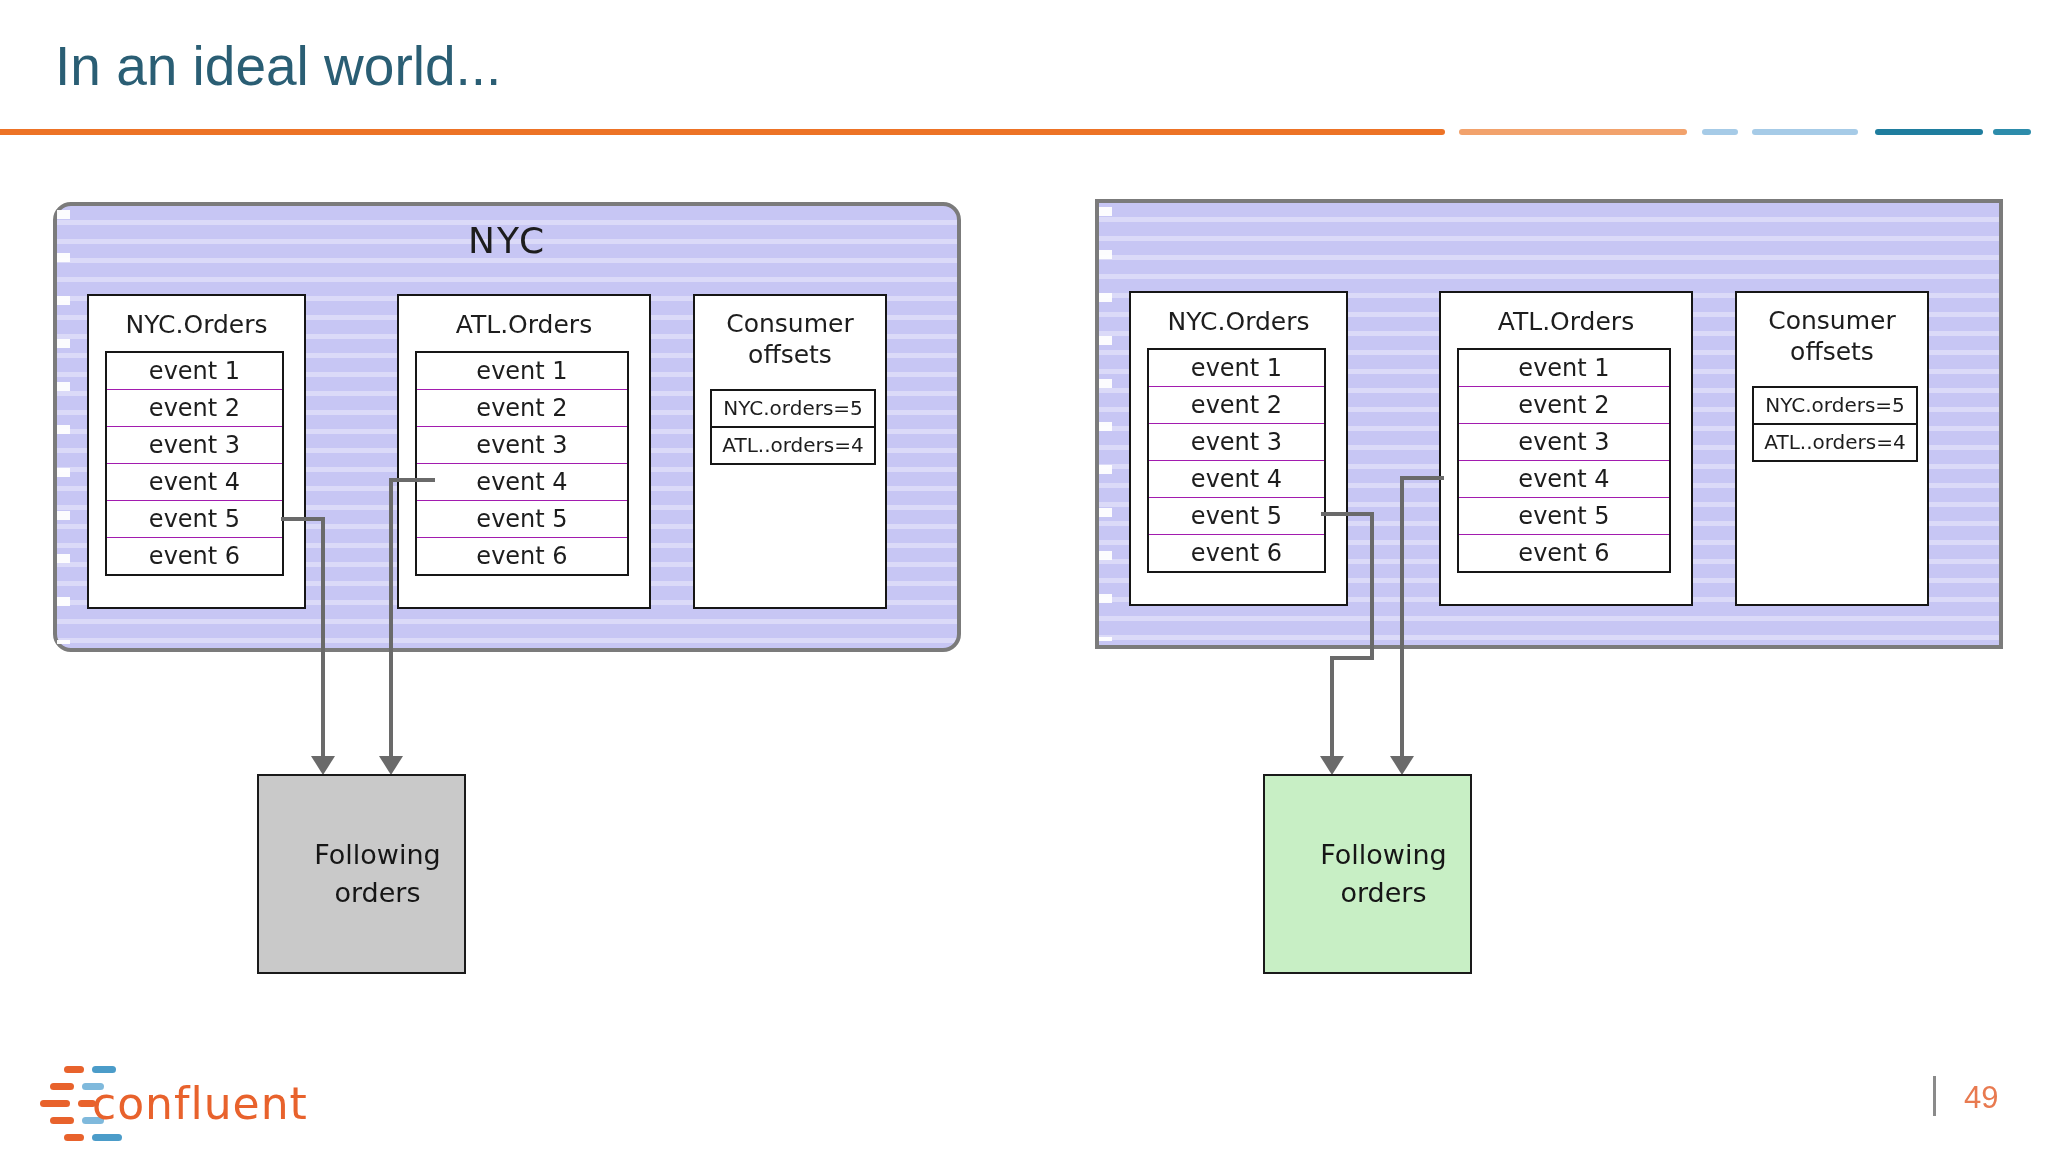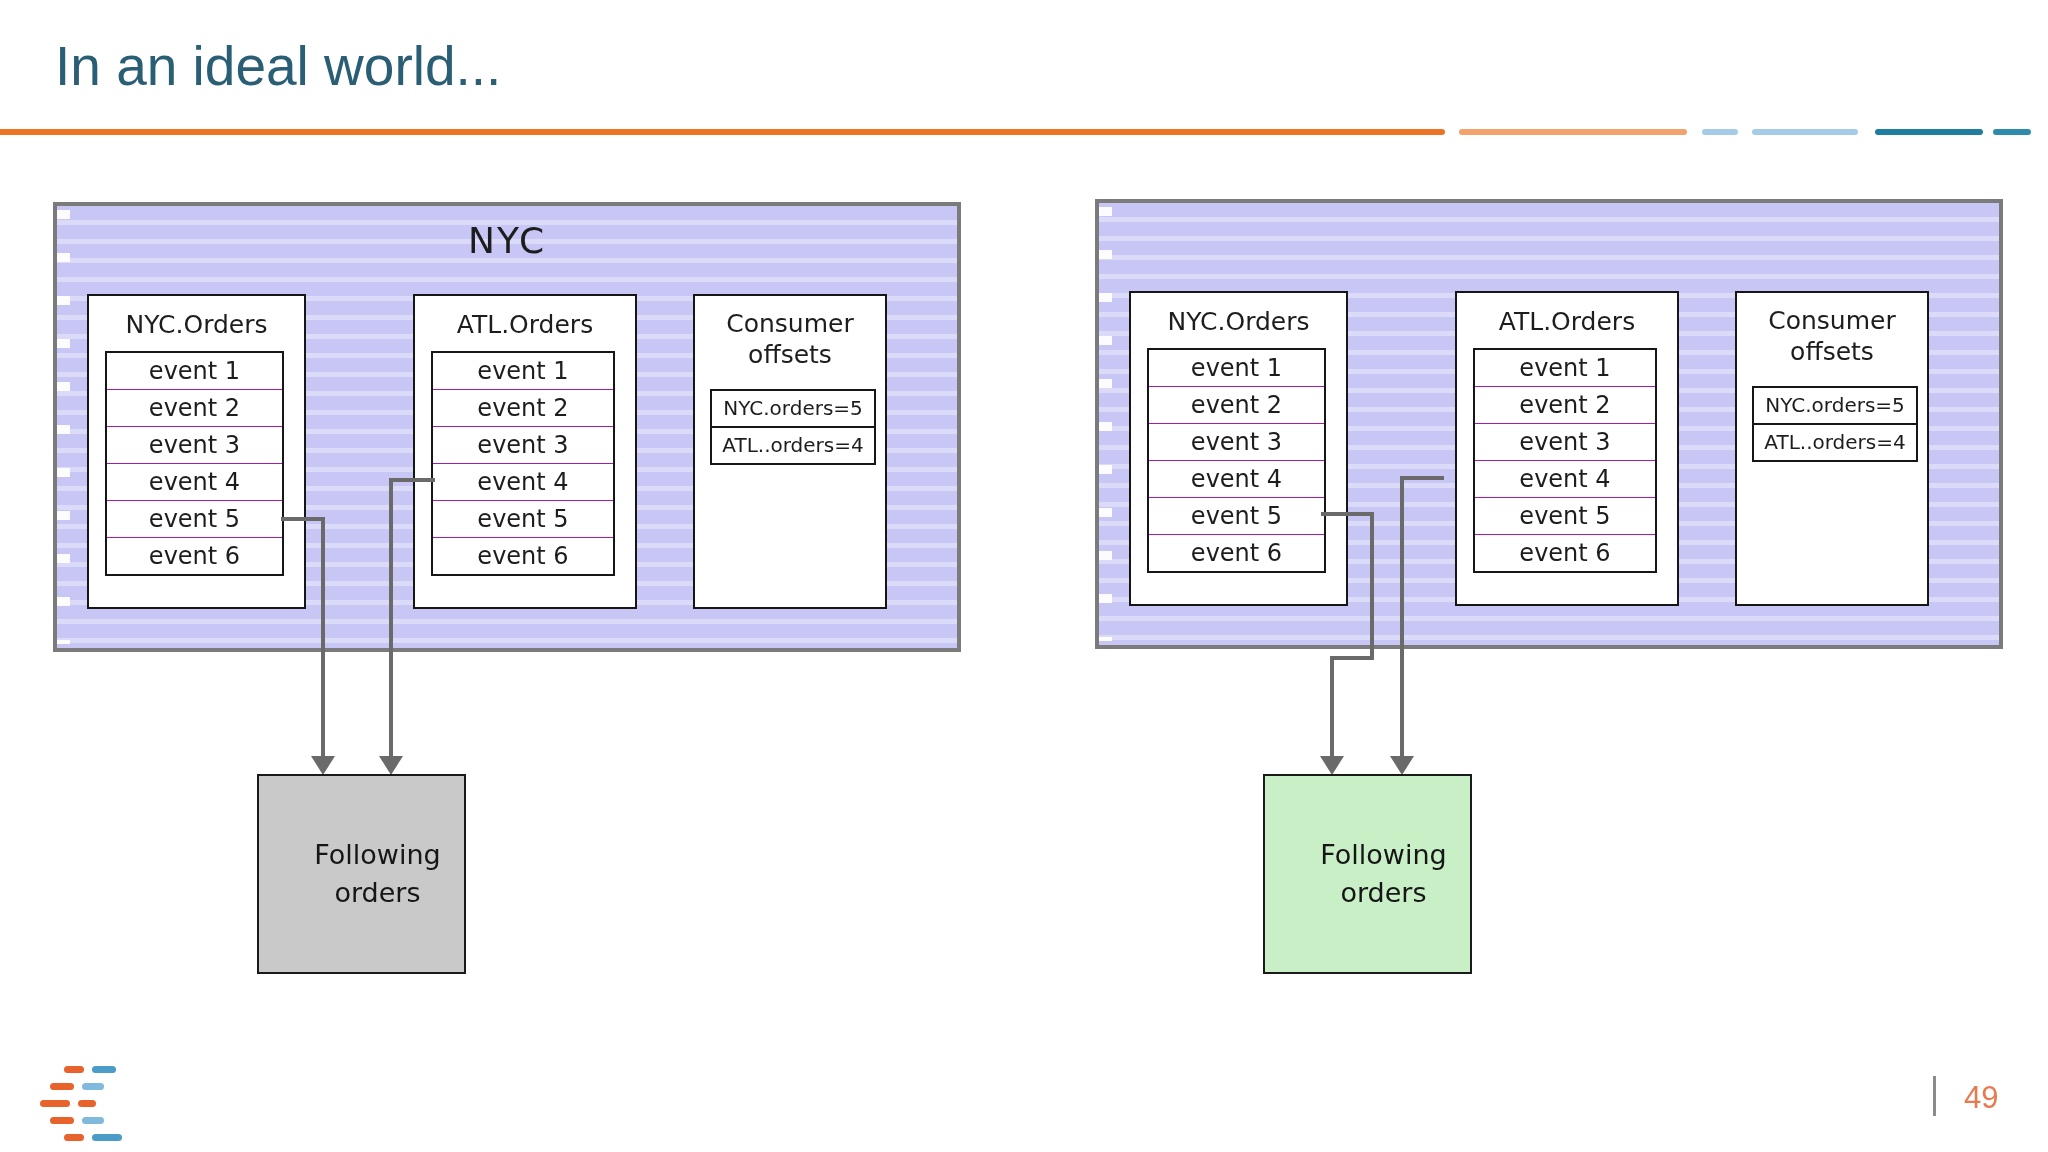--- a/index.html
+++ b/index.html
@@ -22,39 +22,39 @@
   .seg-teal1  {left:1875px; width:108px; background:#1f7d9e;}
   .seg-teal2  {left:1993px; width:38px;  background:#2d8cab;}
 
   
   .cluster{
     position:absolute;width:908px;height:450px;
     border:4px solid #7b7b7b;box-sizing:border-box;
     background:repeating-linear-gradient(180deg,
       #c7c6f4 0px,#c7c6f4 14px,#dbdaf8 14px,#dbdaf8 19px);
   }
-  .cluster-nyc{left:53px;top:202px;}
+  .cluster-nyc{left:53px;top:202px;border-radius:18px;}
   .cluster-atl{left:1095px;top:199px;}
   .cluster-notches{
     position:absolute;left:0;top:4px;bottom:4px;width:13px;
     background:repeating-linear-gradient(180deg,
       rgba(255,255,255,.95) 0px,rgba(255,255,255,.95) 9px,
       rgba(255,255,255,0) 9px,rgba(255,255,255,0) 43px);
   }
   .cluster-title{
     position:absolute;left:0;right:0;top:14px;text-align:center;
     font-size:36px;color:#1d1d1d;letter-spacing:2px;
   }
   
   .topic{
     position:absolute;top:88px;height:315px;background:#ffffff;
     border:2px solid #161616;box-sizing:border-box;
   }
   .topic-1{left:30px;width:219px;padding-left:40px;}
-  .topic-2{left:356px;width:224px;}
+  .topic-2{left:340px;width:254px;}
   .topic-label{
     position:absolute;left:0;right:0;top:14px;text-align:center;
     font-size:25px;color:#1d1d1d;
   }
   .event-list{
     position:absolute;left:16px;right:20px;top:55px;
     border:2px solid #161616;background:#ffffff;
   }
   .event-row{
     height:36px;line-height:36px;text-align:center;
@@ -245,16 +245,17 @@
   <span class="logo-dash d-orange" style="left:24px;top:4px;width:20px;"></span>
   <span class="logo-dash d-blue" style="left:52px;top:4px;width:24px;"></span>
   <span class="logo-dash d-orange" style="left:10px;top:21px;width:24px;"></span>
   <span class="logo-dash d-blue-light" style="left:42px;top:21px;width:22px;"></span>
   <span class="logo-dash d-orange" style="left:0px;top:38px;width:30px;"></span>
   <span class="logo-dash d-orange" style="left:38px;top:38px;width:18px;"></span>
   <span class="logo-dash d-orange" style="left:10px;top:55px;width:24px;"></span>
   <span class="logo-dash d-blue-light" style="left:42px;top:55px;width:22px;"></span>
   <span class="logo-dash d-orange" style="left:24px;top:72px;width:20px;"></span>
   <span class="logo-dash d-blue" style="left:52px;top:72px;width:30px;"></span>
+  <span class="logo-word">confluent</span>
 </div>
 
 <div class="footer-divider"></div>
 <div class="page-number">49</div>
 
 </body></html>

